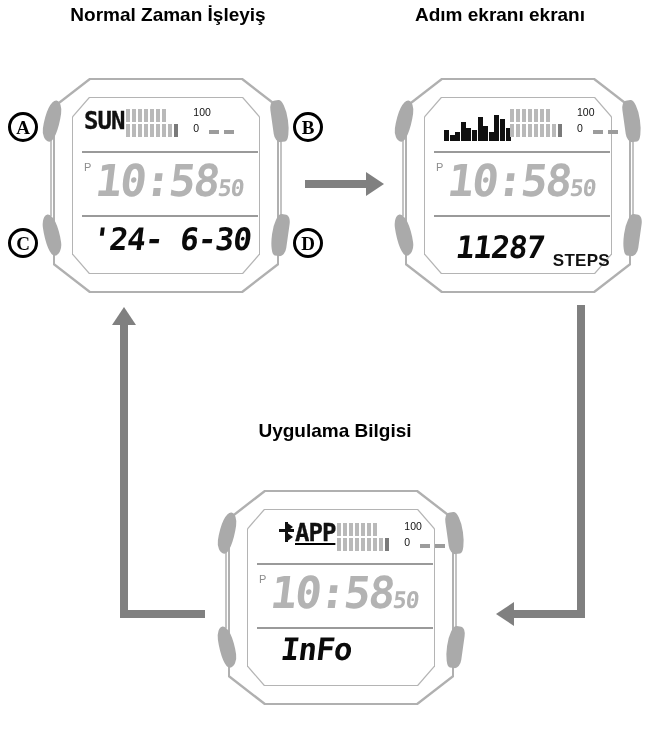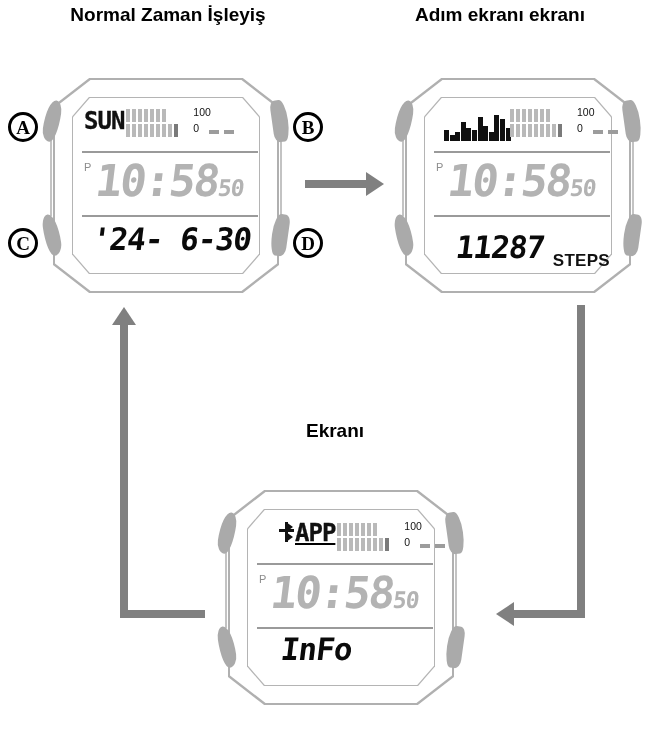--- a/index.html
+++ b/index.html
@@ -112,21 +112,21 @@
 
 <div class="caption" style="left:8px;top:2px;width:320px;">
   <div>Normal Zaman İşleyiş</div>
 </div>
 
 <div class="caption" style="left:350px;top:2px;width:300px;">
   <div>Adım ekranı ekranı</div>
 </div>
 
 <div class="caption" style="left:185px;top:418px;width:300px;">
-  <div>Ekranı</div>
+  <div>Uygulama Bilgisi</div>
 </div>
 
 <div class="watch" style="left:53px;top:78px;">
   <div class="case-outline"></div>
   <div class="case-inner"></div>
   <div class="band band-l"></div>
   <div class="band band-r"></div>
   <div class="pusher p-tl"></div>
   <div class="pusher p-bl"></div>
   <div class="pusher p-tr"></div>

